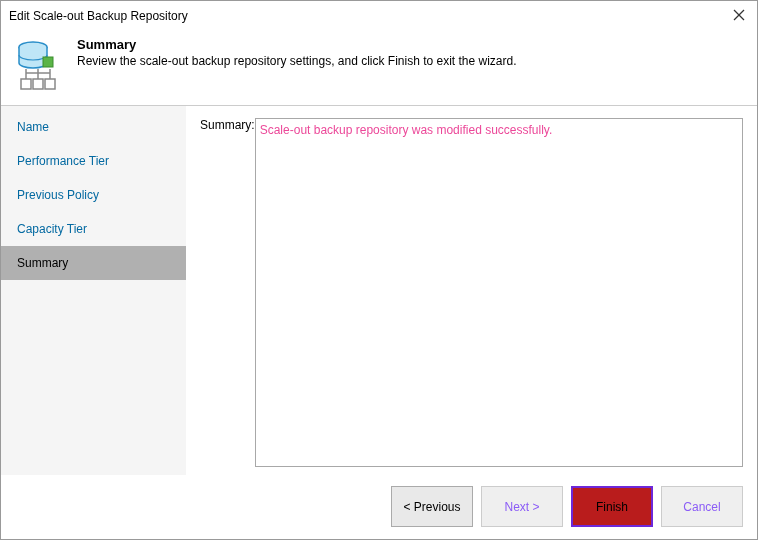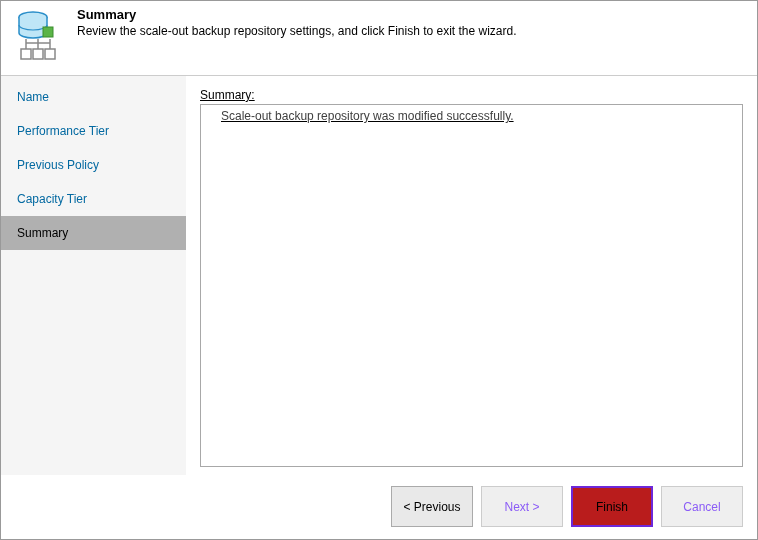--- a/index.html
+++ b/index.html
@@ -90,35 +90,34 @@
       background: transparent;
     }
     .nav-item.active {
       background: #b0b0b0;
       color: #000;
     }
     .main {
       flex: 1;
       padding: 12px 14px 8px 14px;
       display: flex;
-      flex-direction: column;
-      text-decoration: underline;
+      flex-direction: row;
     }
     .summary-label {
       font-size: 12px;
       color: #000;
       margin-bottom: 2px;
     }
     .summary-box {
       flex: 1;
       border: 1px solid #a8a8a8;
       background: #fff;
       font-size: 12px;
-      color: #404040;
-      padding: 4px 20px;
+      color: #ec4899;
+      padding: 4px 4px;
       overflow-y: auto;
       resize: none;
       font-family: inherit;
     }
     .footer {
       padding: 10px 14px 12px 14px;
       display: flex;
       justify-content: flex-end;
       gap: 8px;
       border-top: 1px solid transparent;
@@ -142,20 +141,29 @@
     .btn.primary {
       border: 2px solid #6d28d9;
       background: #b91c1c;
     }
   </style>
 </head>
 <body>
 
 <div class="window">
 
+  <div class="titlebar">
+    <span class="title-text">Edit Scale-out Backup Repository</span>
+    <div class="close-btn">
+      <svg width="12" height="12" viewBox="0 0 12 12">
+        <line x1="1" y1="1" x2="11" y2="11" stroke-width="1.2"></line>
+        <line x1="11" y1="1" x2="1" y2="11" stroke-width="1.2"></line>
+      </svg>
+    </div>
+  </div>
 
   <div class="header">
     <div class="header-icon">
       <svg width="54" height="54" viewBox="0 0 54 54">
         <ellipse cx="22" cy="10" rx="14" ry="5" fill="#bfe6f7" stroke="#2a8ec9" stroke-width="1.5"></ellipse>
         <path d="M8 10 v16 a14 5 0 0 0 28 0 v-16" fill="#bfe6f7" stroke="#2a8ec9" stroke-width="1.5"></path>
         <path d="M8 18 a14 5 0 0 0 28 0" fill="none" stroke="#2a8ec9" stroke-width="1.2"></path>
         <rect x="32" y="20" width="10" height="10" fill="#5bb447" stroke="#3b8d2f" stroke-width="1"></rect>
         <line x1="15" y1="32" x2="15" y2="42" stroke="#888" stroke-width="1.5"></line>
         <line x1="27" y1="32" x2="27" y2="42" stroke="#888" stroke-width="1.5"></line>

